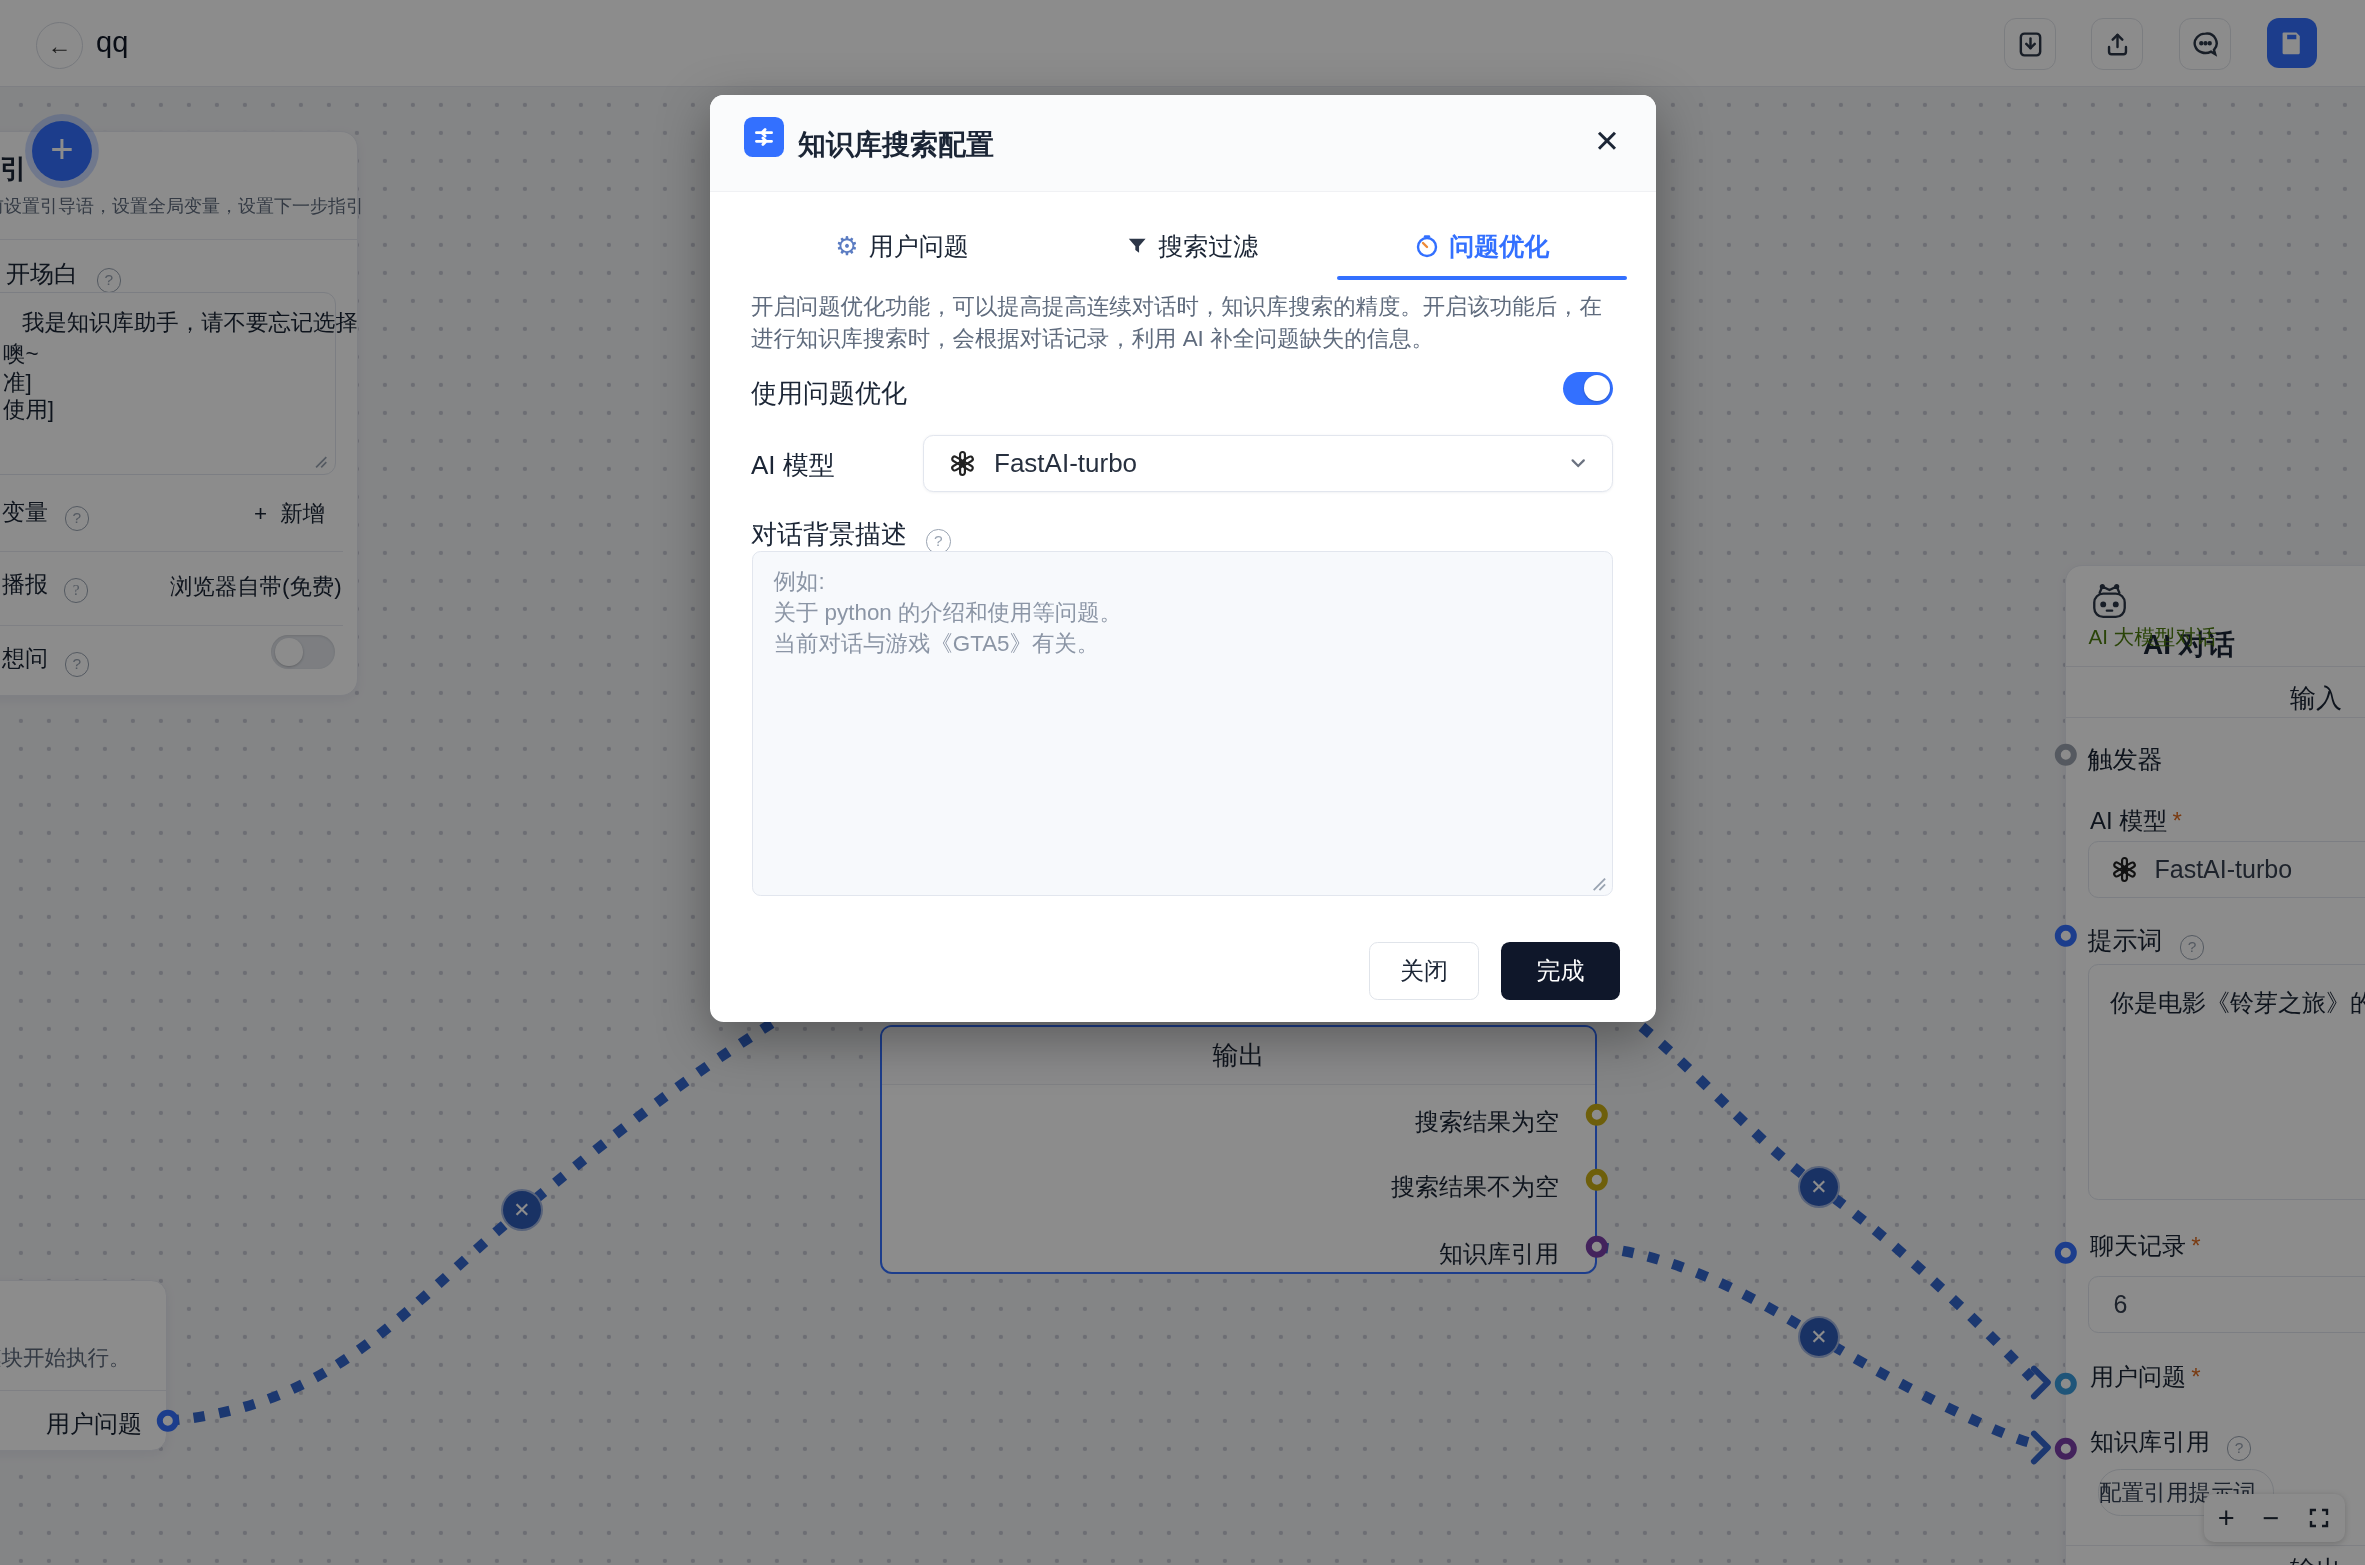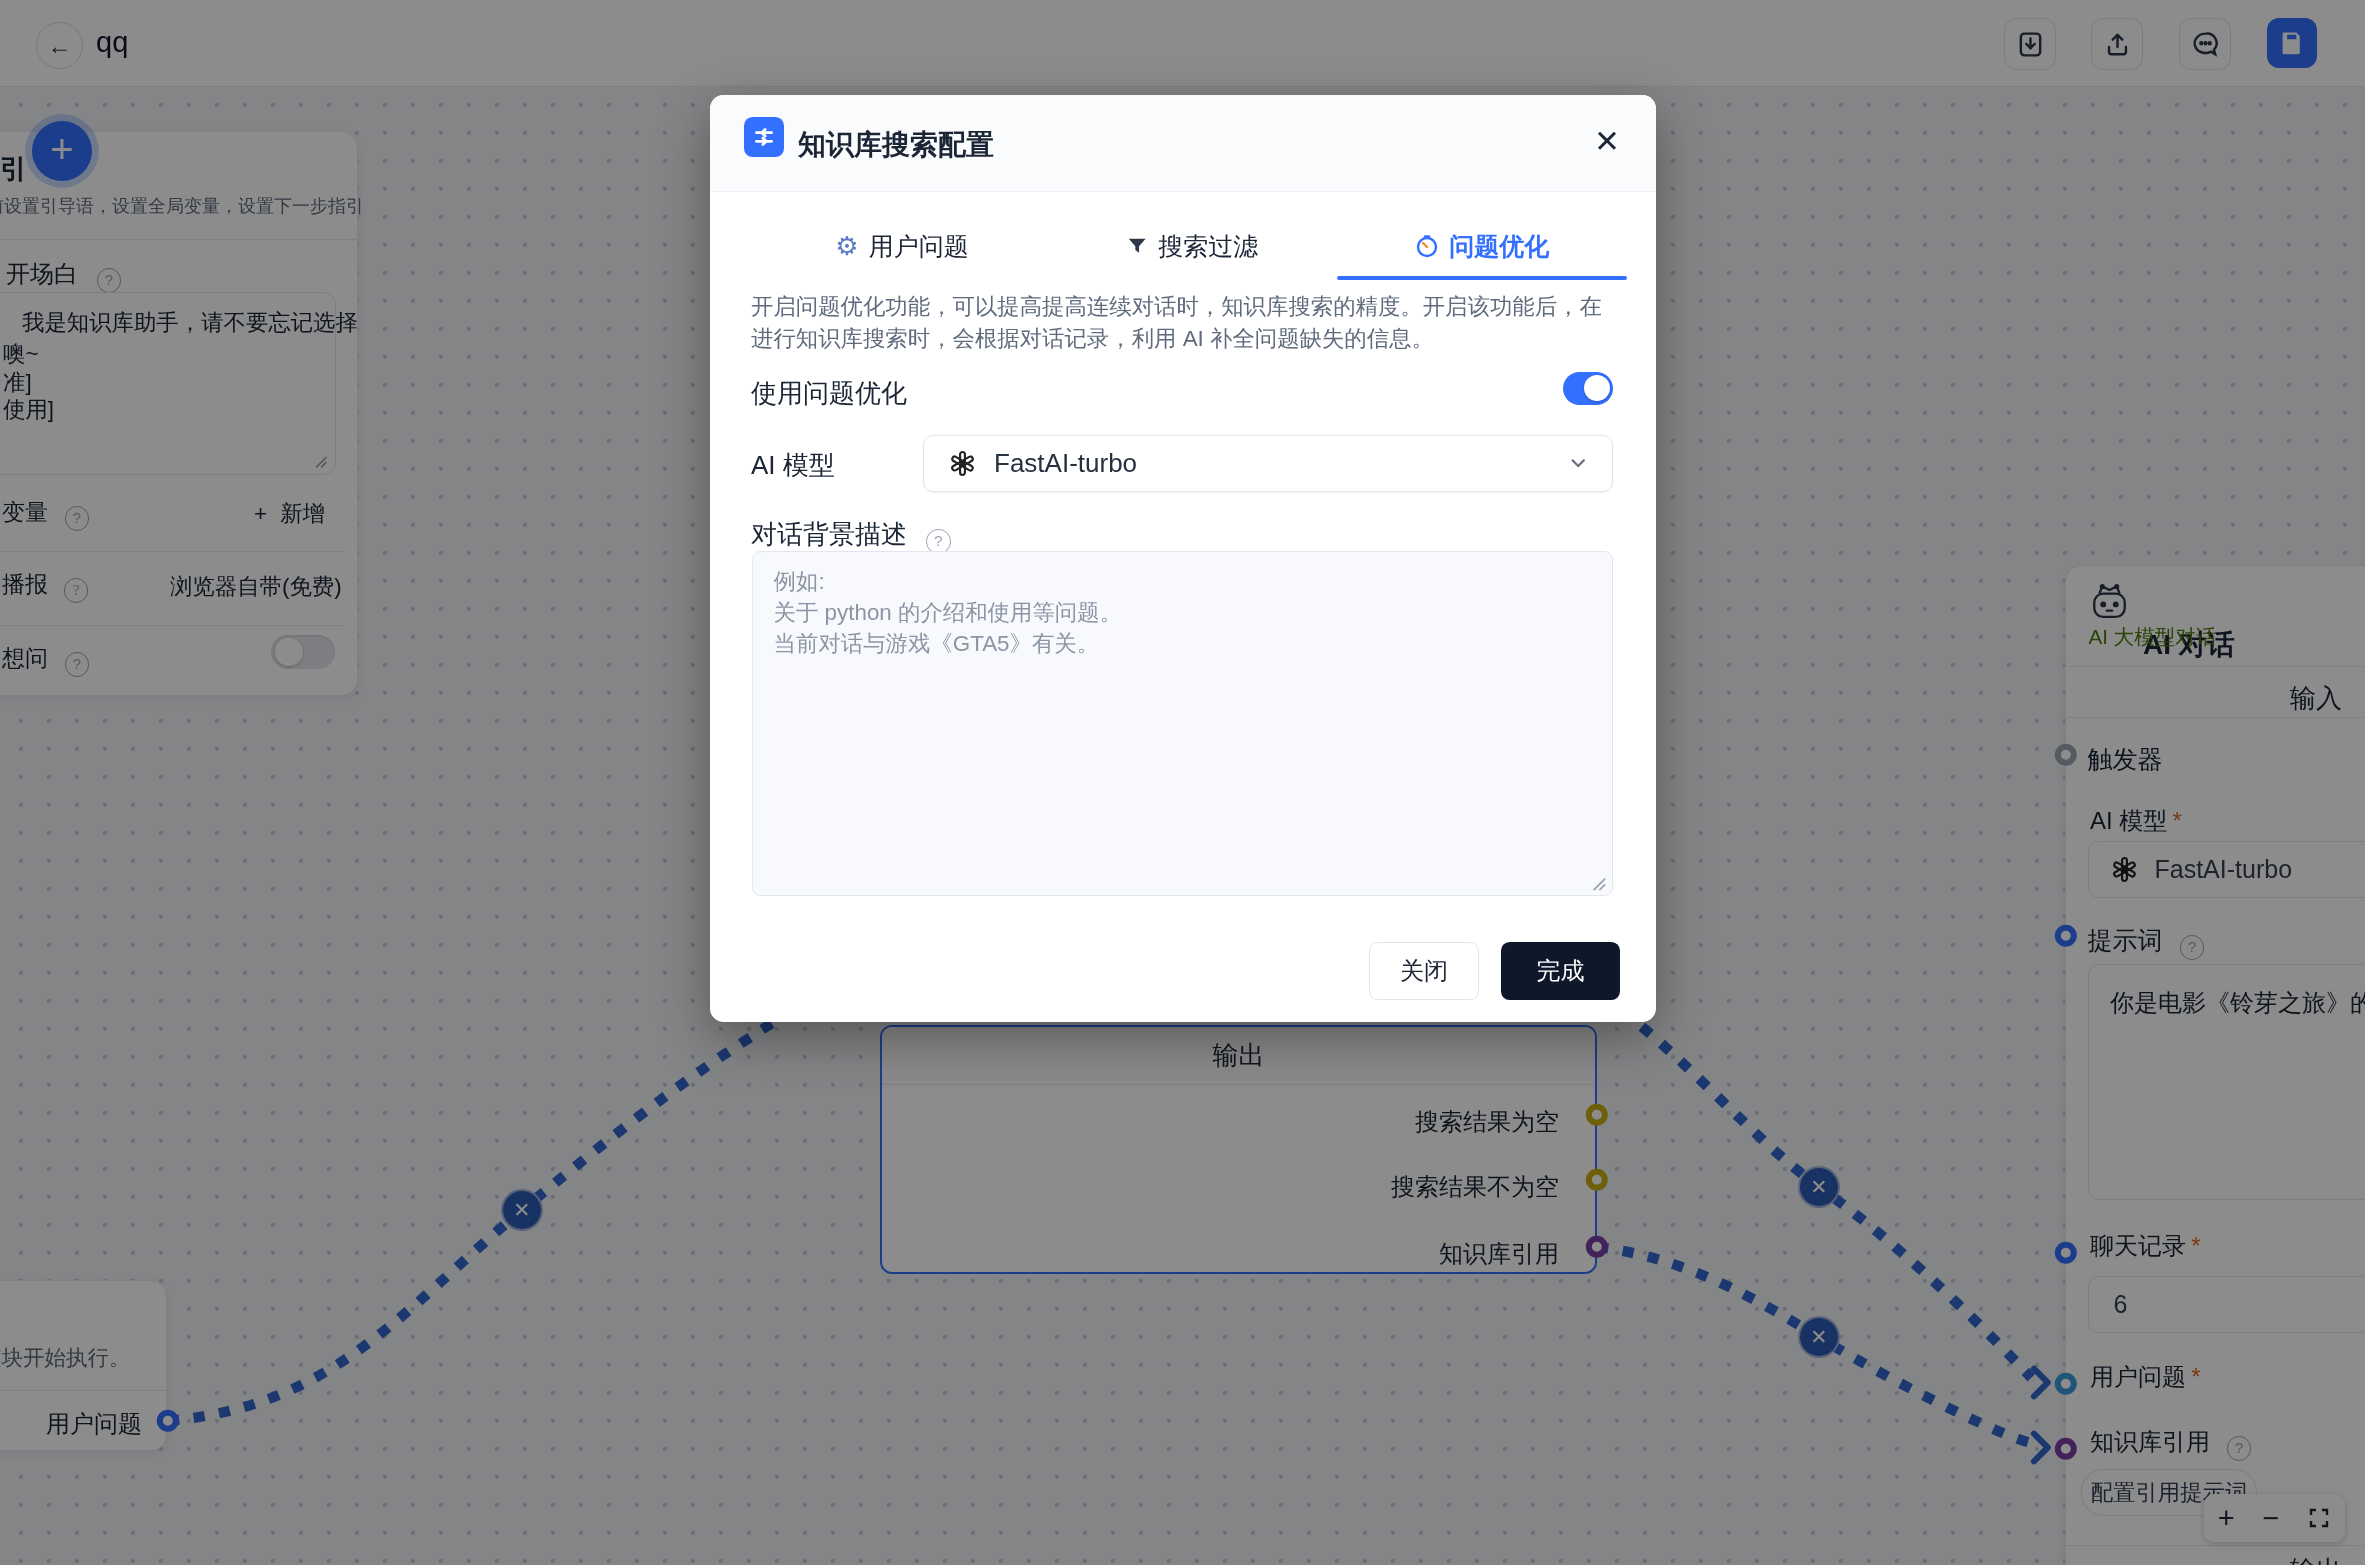--- a/index.html
+++ b/index.html
@@ -232,22 +232,22 @@
     </div>
 
     <div class="abs" style="left:24px;top:795px;font-size:24px;">
       <span>用户问题</span><span class="req">*</span>
     </div>
 
     <div class="abs" style="left:24px;top:860px;font-size:24px;">
       <span>知识库引用</span>
       <span class="qmark" style="margin-left:10.3px;">?</span>
     </div>
-    <div class="abs" style="left:15px;top:903px;width:174px;height:45px;border:1.3px solid #dfe3ea;border-radius:22.4px;
-                display:flex;align-items:center;justify-content:center;font-size:22.4px;color:#344054;background:#fff;">
+    <div class="abs" style="left:32px;top:903px;width:174px;height:45px;border:1.3px solid #dfe3ea;border-radius:22.4px;
+                display:flex;align-items:center;font-size:22.4px;color:#344054;background:#fff;">
       <span>配置引用提示词</span>
     </div>
 
     <div class="divider" style="left:0;top:979px;width:344px;"></div>
     <div class="abs" style="left:224px;top:987px;font-size:26px;font-weight:500;">输出</div>
   </div>
 
   <div class="ring" style="left:2066px;top:755px;border-color:#9ca3af;"></div>
   <div class="ring" style="left:2066px;top:936px;border-color:#3370ff;"></div>
   <div class="ring" style="left:2066px;top:1253px;border-color:#3370ff;"></div>

